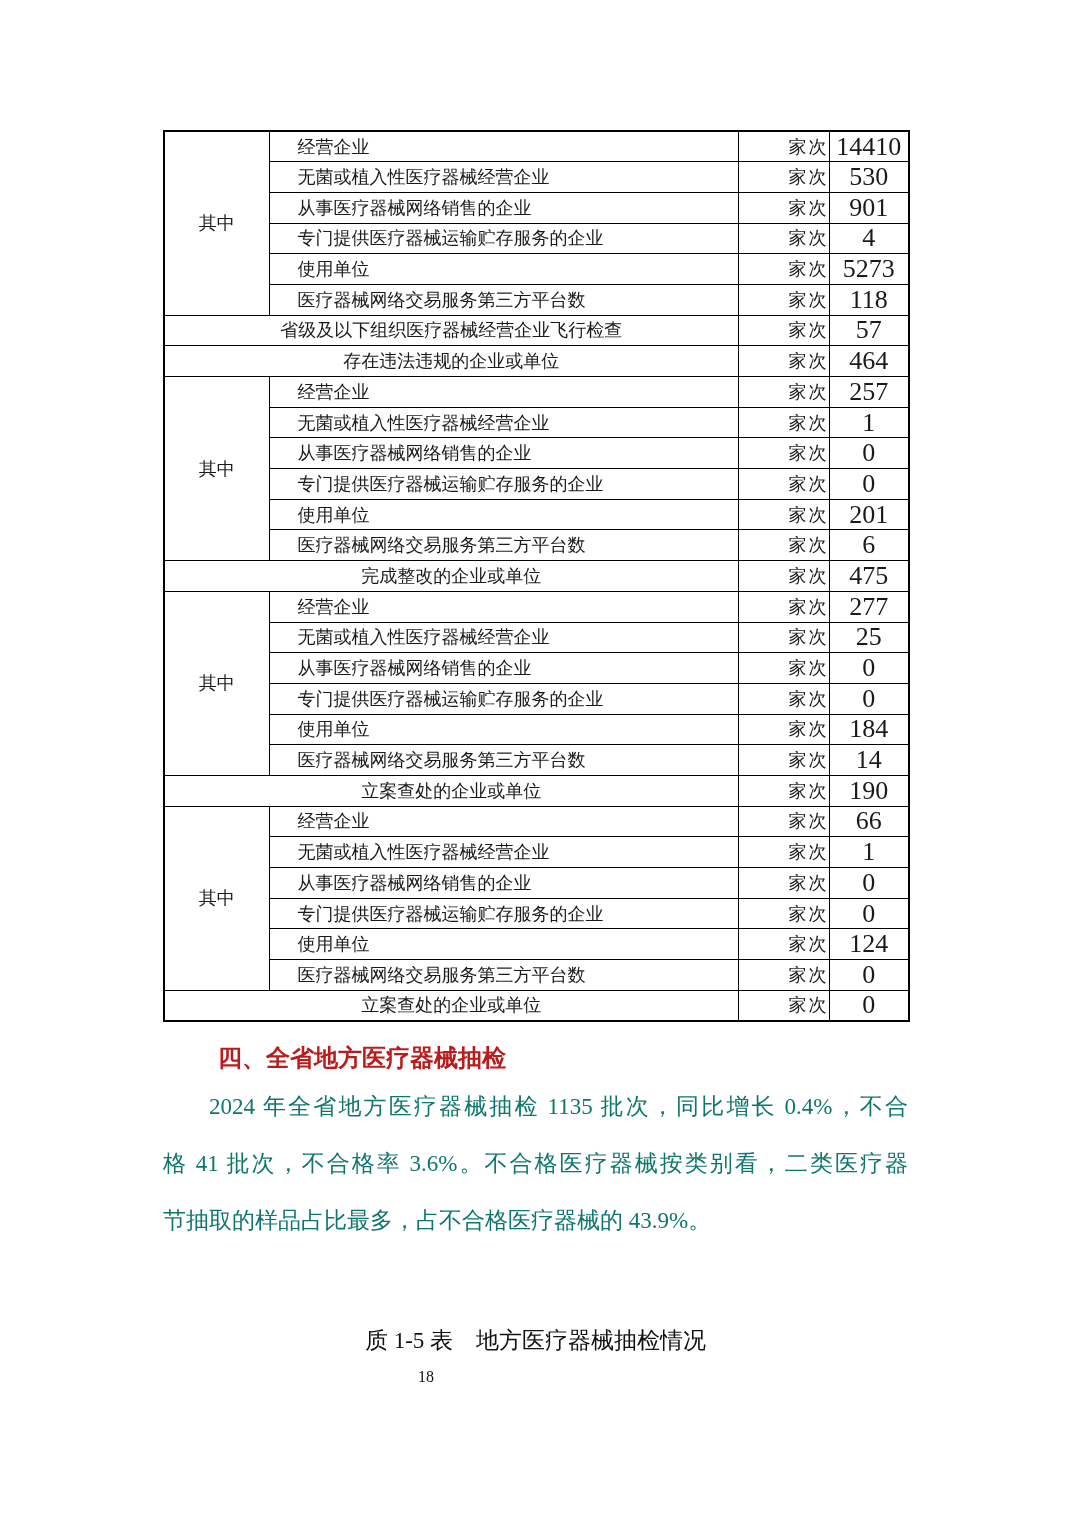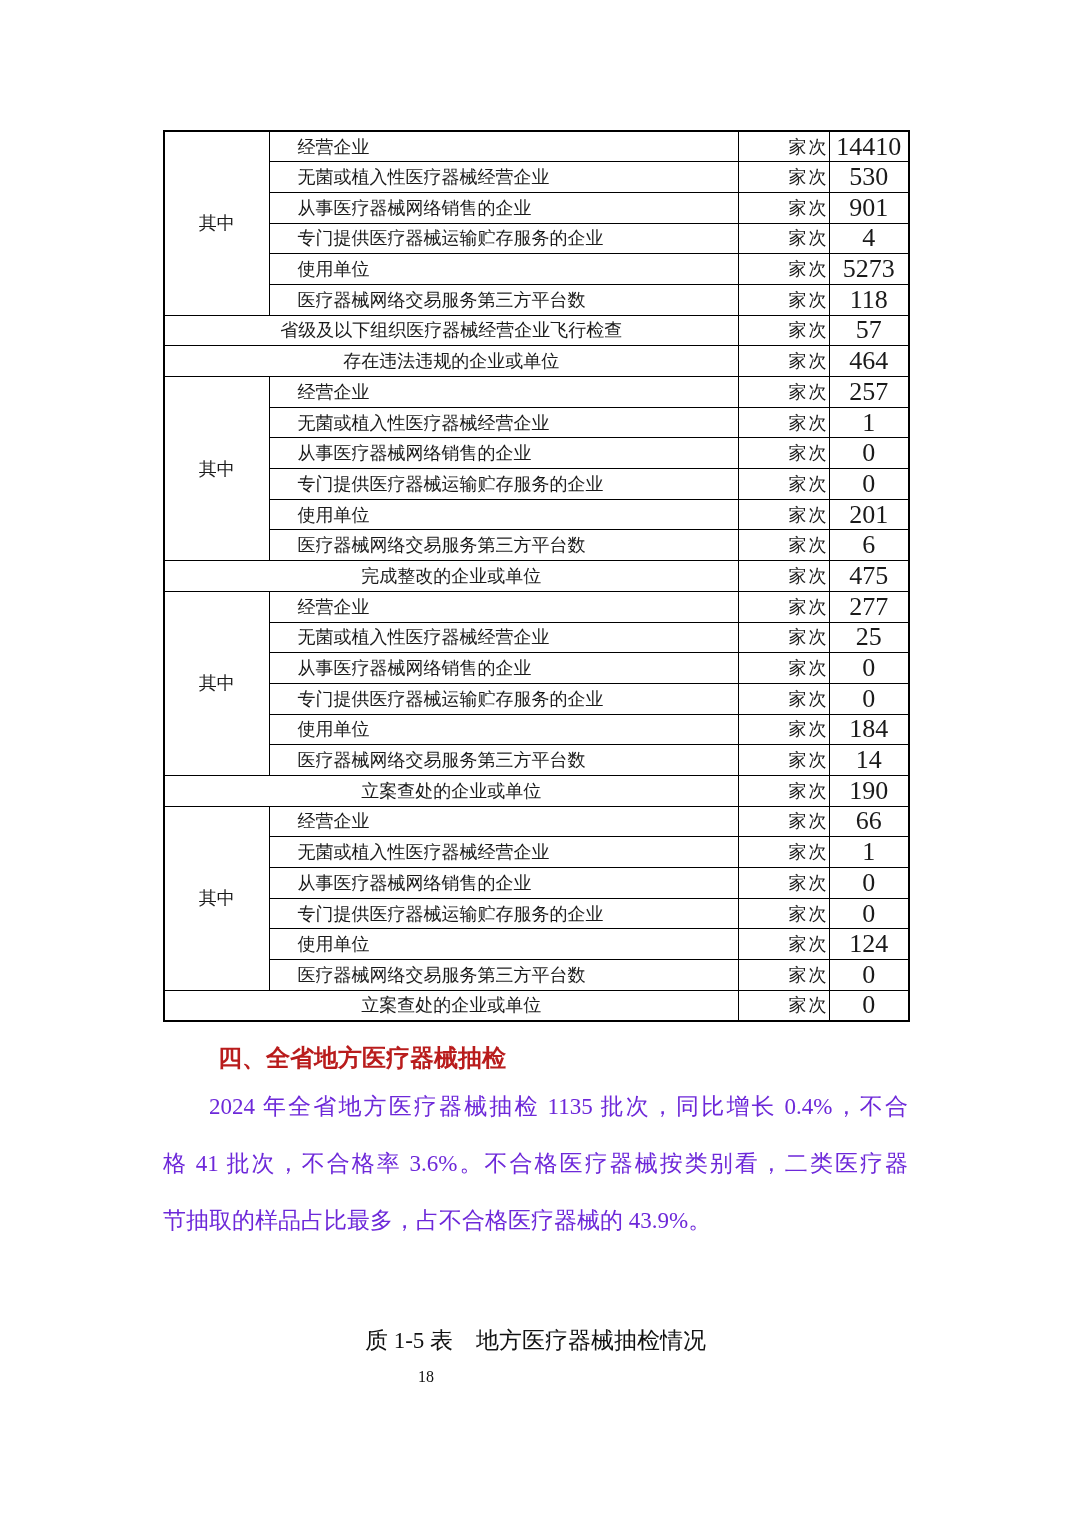--- a/index.html
+++ b/index.html
@@ -48,21 +48,21 @@
     color: #b91c1c;
     white-space: nowrap;
   }
   .para {
     position: absolute;
     left: 163px;
     top: 1078px;
     width: 745px;
     font-size: 23px;
     line-height: 57px;
-    color: #6d28d9;
+    color: #0f766e;
   }
   .para .pline { height: 57px; white-space: nowrap; }
   .para .pline.jline { text-align: justify; text-align-last: justify; white-space: normal; height: 57px; overflow: hidden; }
   .para .pline.indent { text-indent: 46px; }
   .caption {
     position: absolute;
     left: 163px;
     top: 1314px;
     width: 745px;
     text-align: center;

